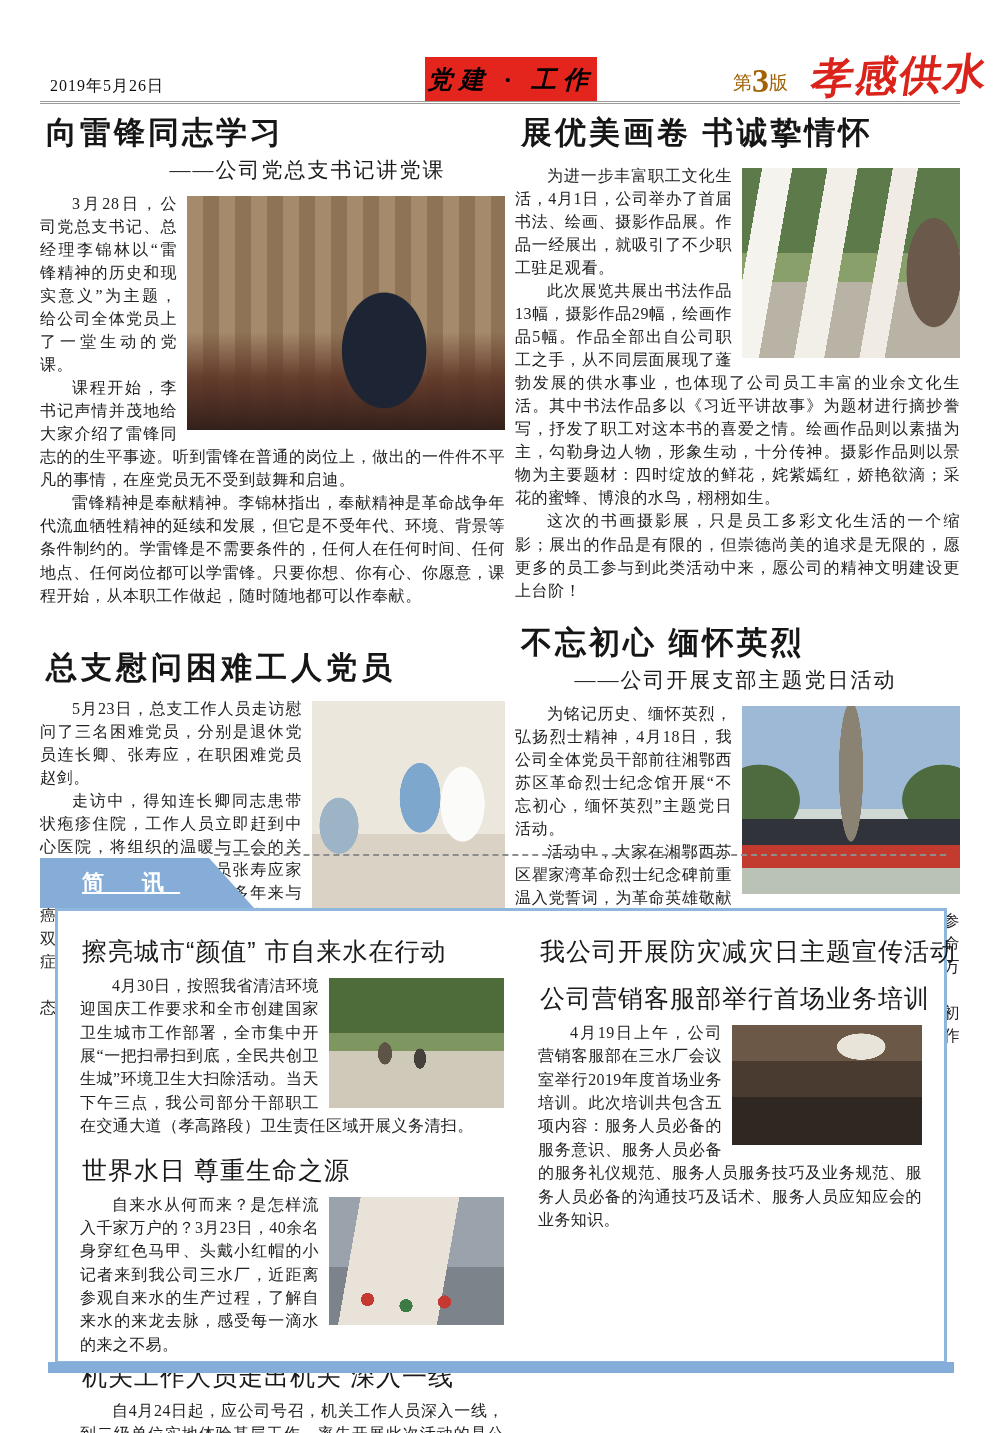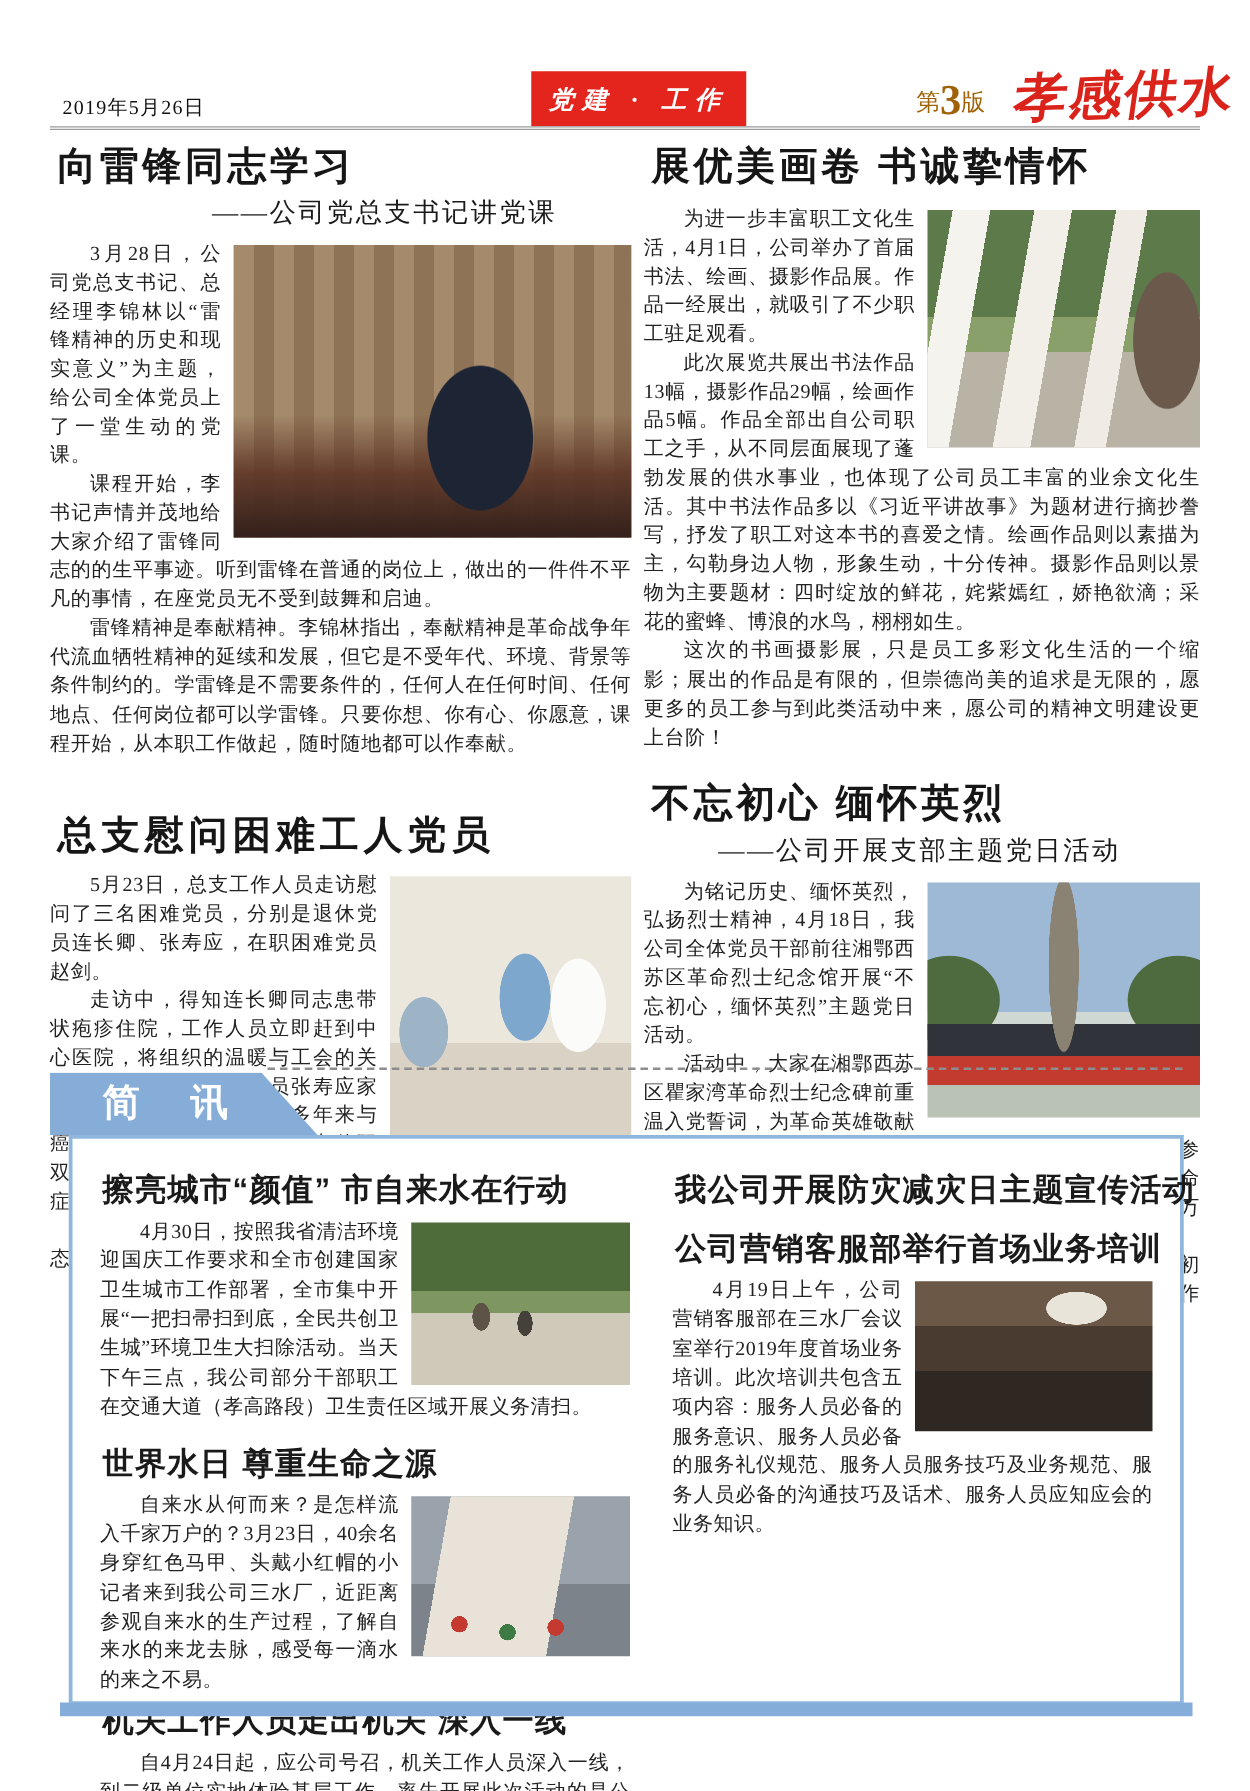--- a/index.html
+++ b/index.html
@@ -3,22 +3,22 @@
 <meta charset="utf-8">
 <style>
   html,body{margin:0;padding:0;background:#ffffff;}
   body{width:1000px;height:1433px;position:relative;overflow:hidden;
        font-family:"Liberation Serif","DejaVu Serif",serif;color:#222;}
   .abs{position:absolute;}
 
   
   .date{left:50px;top:76px;font-size:16px;letter-spacing:1px;color:#111;}
   .section-box{left:425px;top:57px;width:172px;height:44px;background:#e4251e;
-    color:#ffffff;display:flex;align-items:center;justify-content:center;
-    font-size:20px;font-weight:bold;letter-spacing:7px;font-style:italic;}
+    color:#000000;display:flex;align-items:center;justify-content:center;
+    font-size:25px;font-weight:bold;letter-spacing:7px;font-style:italic;}
   .page-num{left:733px;top:62px;font-size:19px;color:#a16207;white-space:nowrap;}
   .page-num b{font-size:34px;font-weight:bold;vertical-align:-3px;font-style:normal;}
   .masthead{left:812px;top:48px;font-size:42px;font-weight:bold;color:#d9231b;
     transform:skewX(-10deg) rotate(-2deg);letter-spacing:2px;white-space:nowrap;}
   .header-rule{left:40px;top:101px;width:920px;border-top:3px double #9a9a9a;height:0;}
 
   
   .col-left{left:40px;top:106px;width:465px;}
   .col-right{left:515px;top:106px;width:445px;}
 
@@ -71,29 +71,29 @@
     linear-gradient(180deg,#7fb2e0 0 45%,#c9d3da 45% 62%,#9fa8ad 62% 100%);}
   .ph-training{width:190px;height:120px;background:
     radial-gradient(48px 26px at 68% 18%,#e8e4da 0 50%,rgba(0,0,0,0) 51%),
     linear-gradient(180deg,#6b5846 0 30%,#4a3b30 30% 60%,#2f2721 60% 100%);}
 
   
   .dashed-line{left:214px;top:854px;width:732px;border-top:2px dashed #8d8d8d;height:0;}
   .briefs-banner{left:40px;top:858px;width:214px;height:50px;background:#86add8;
     clip-path:polygon(0 0,79% 0,100% 100%,0 100%);
     color:#fff;font-family:"Liberation Sans","DejaVu Sans",sans-serif;
-    font-size:30px;font-weight:bold;letter-spacing:16px;line-height:50px;padding-left:42px;box-sizing:border-box;}
+    font-size:22px;font-weight:bold;letter-spacing:16px;line-height:50px;padding-left:42px;box-sizing:border-box;text-decoration:underline;}
   .briefs-box{left:55px;top:908px;width:892px;height:456px;background:#fff;
     border:3px solid #8fb7de;box-sizing:border-box;display:flex;gap:34px;
     padding:14px 22px 0 22px;}
   .briefs-bar{left:48px;top:1362px;width:906px;height:11px;background:#84aed9;}
   .bcol-left{width:450px;}
   .bcol-right{width:384px;}
   h2{font-family:"Liberation Sans","DejaVu Sans",sans-serif;color:#1a1a1a;
-     font-size:25px;font-weight:700;letter-spacing:1px;margin:10px 0 6px 2px;white-space:nowrap;}
+     font-size:25px;font-weight:400;letter-spacing:1px;margin:10px 0 6px 2px;white-space:nowrap;}
   .bbody{font-size:16px;line-height:1.46;text-align:justify;letter-spacing:0.4px;}
   .bbody p{margin:0;text-indent:2em;}
   .clr{clear:both;}
 </style>
 </head>
 <body>
 
 <div class="abs date">2019年5月26日</div>
 <div class="abs section-box">
   <span>党建 · 工作</span>

